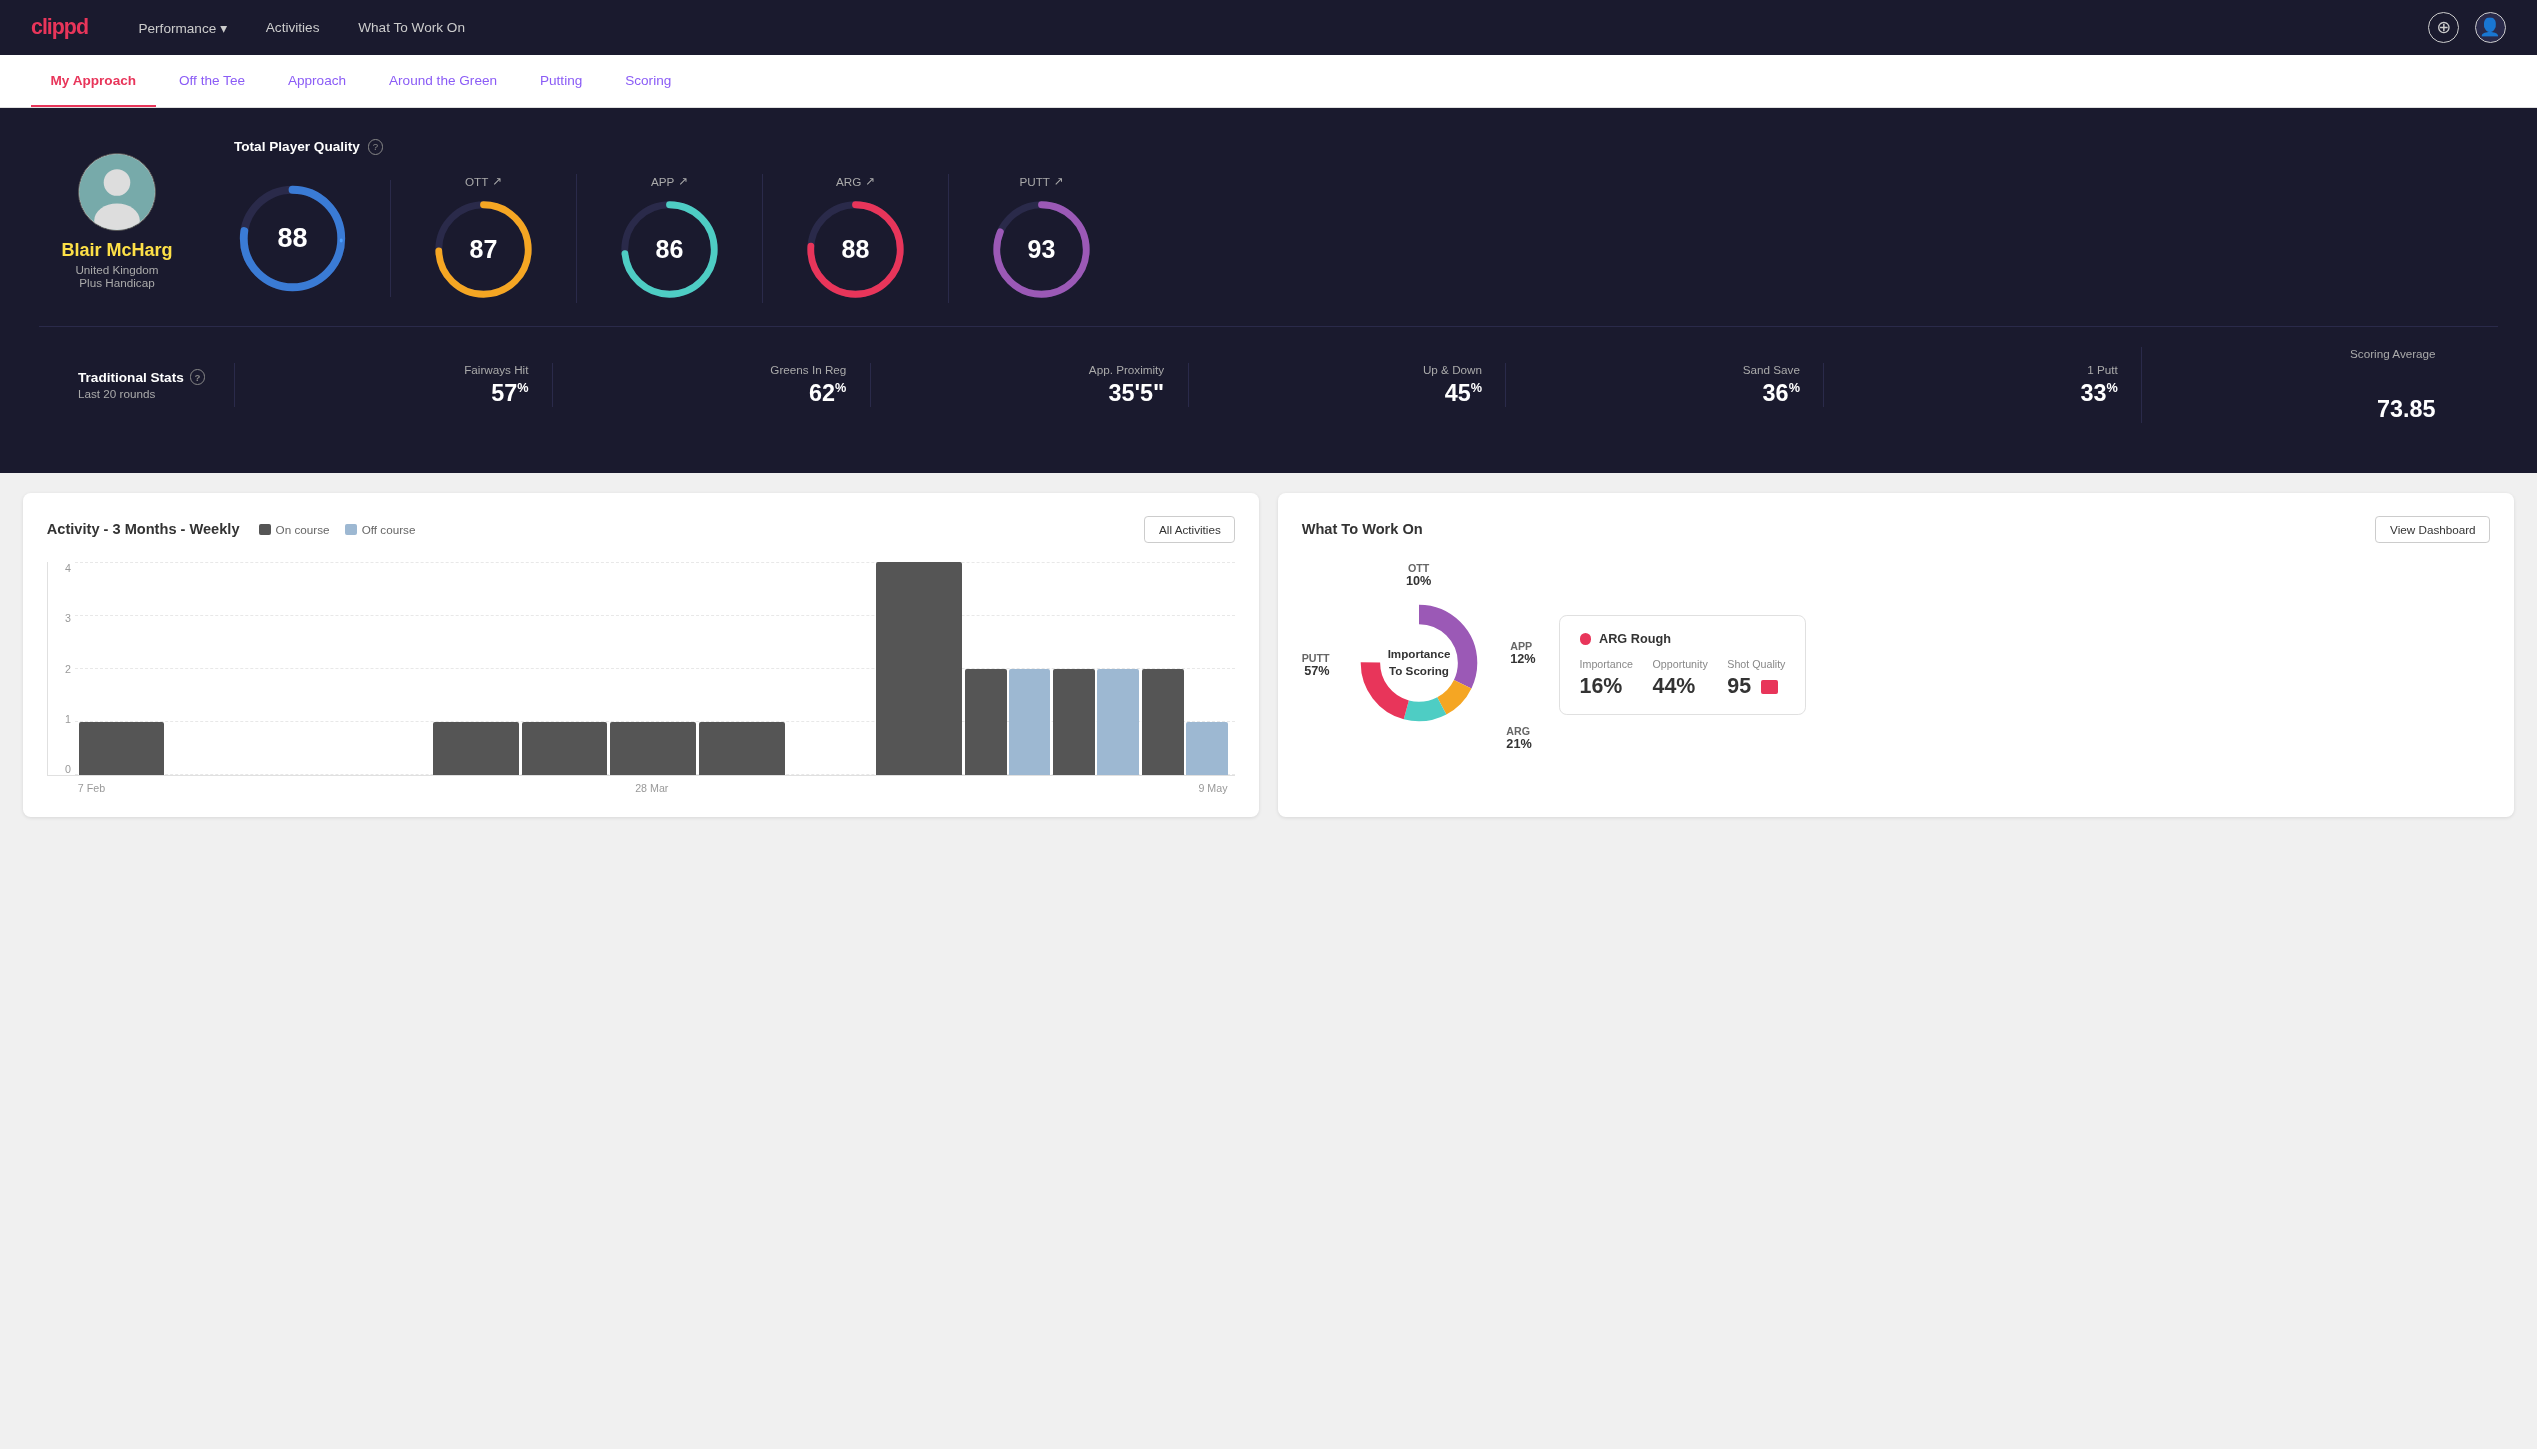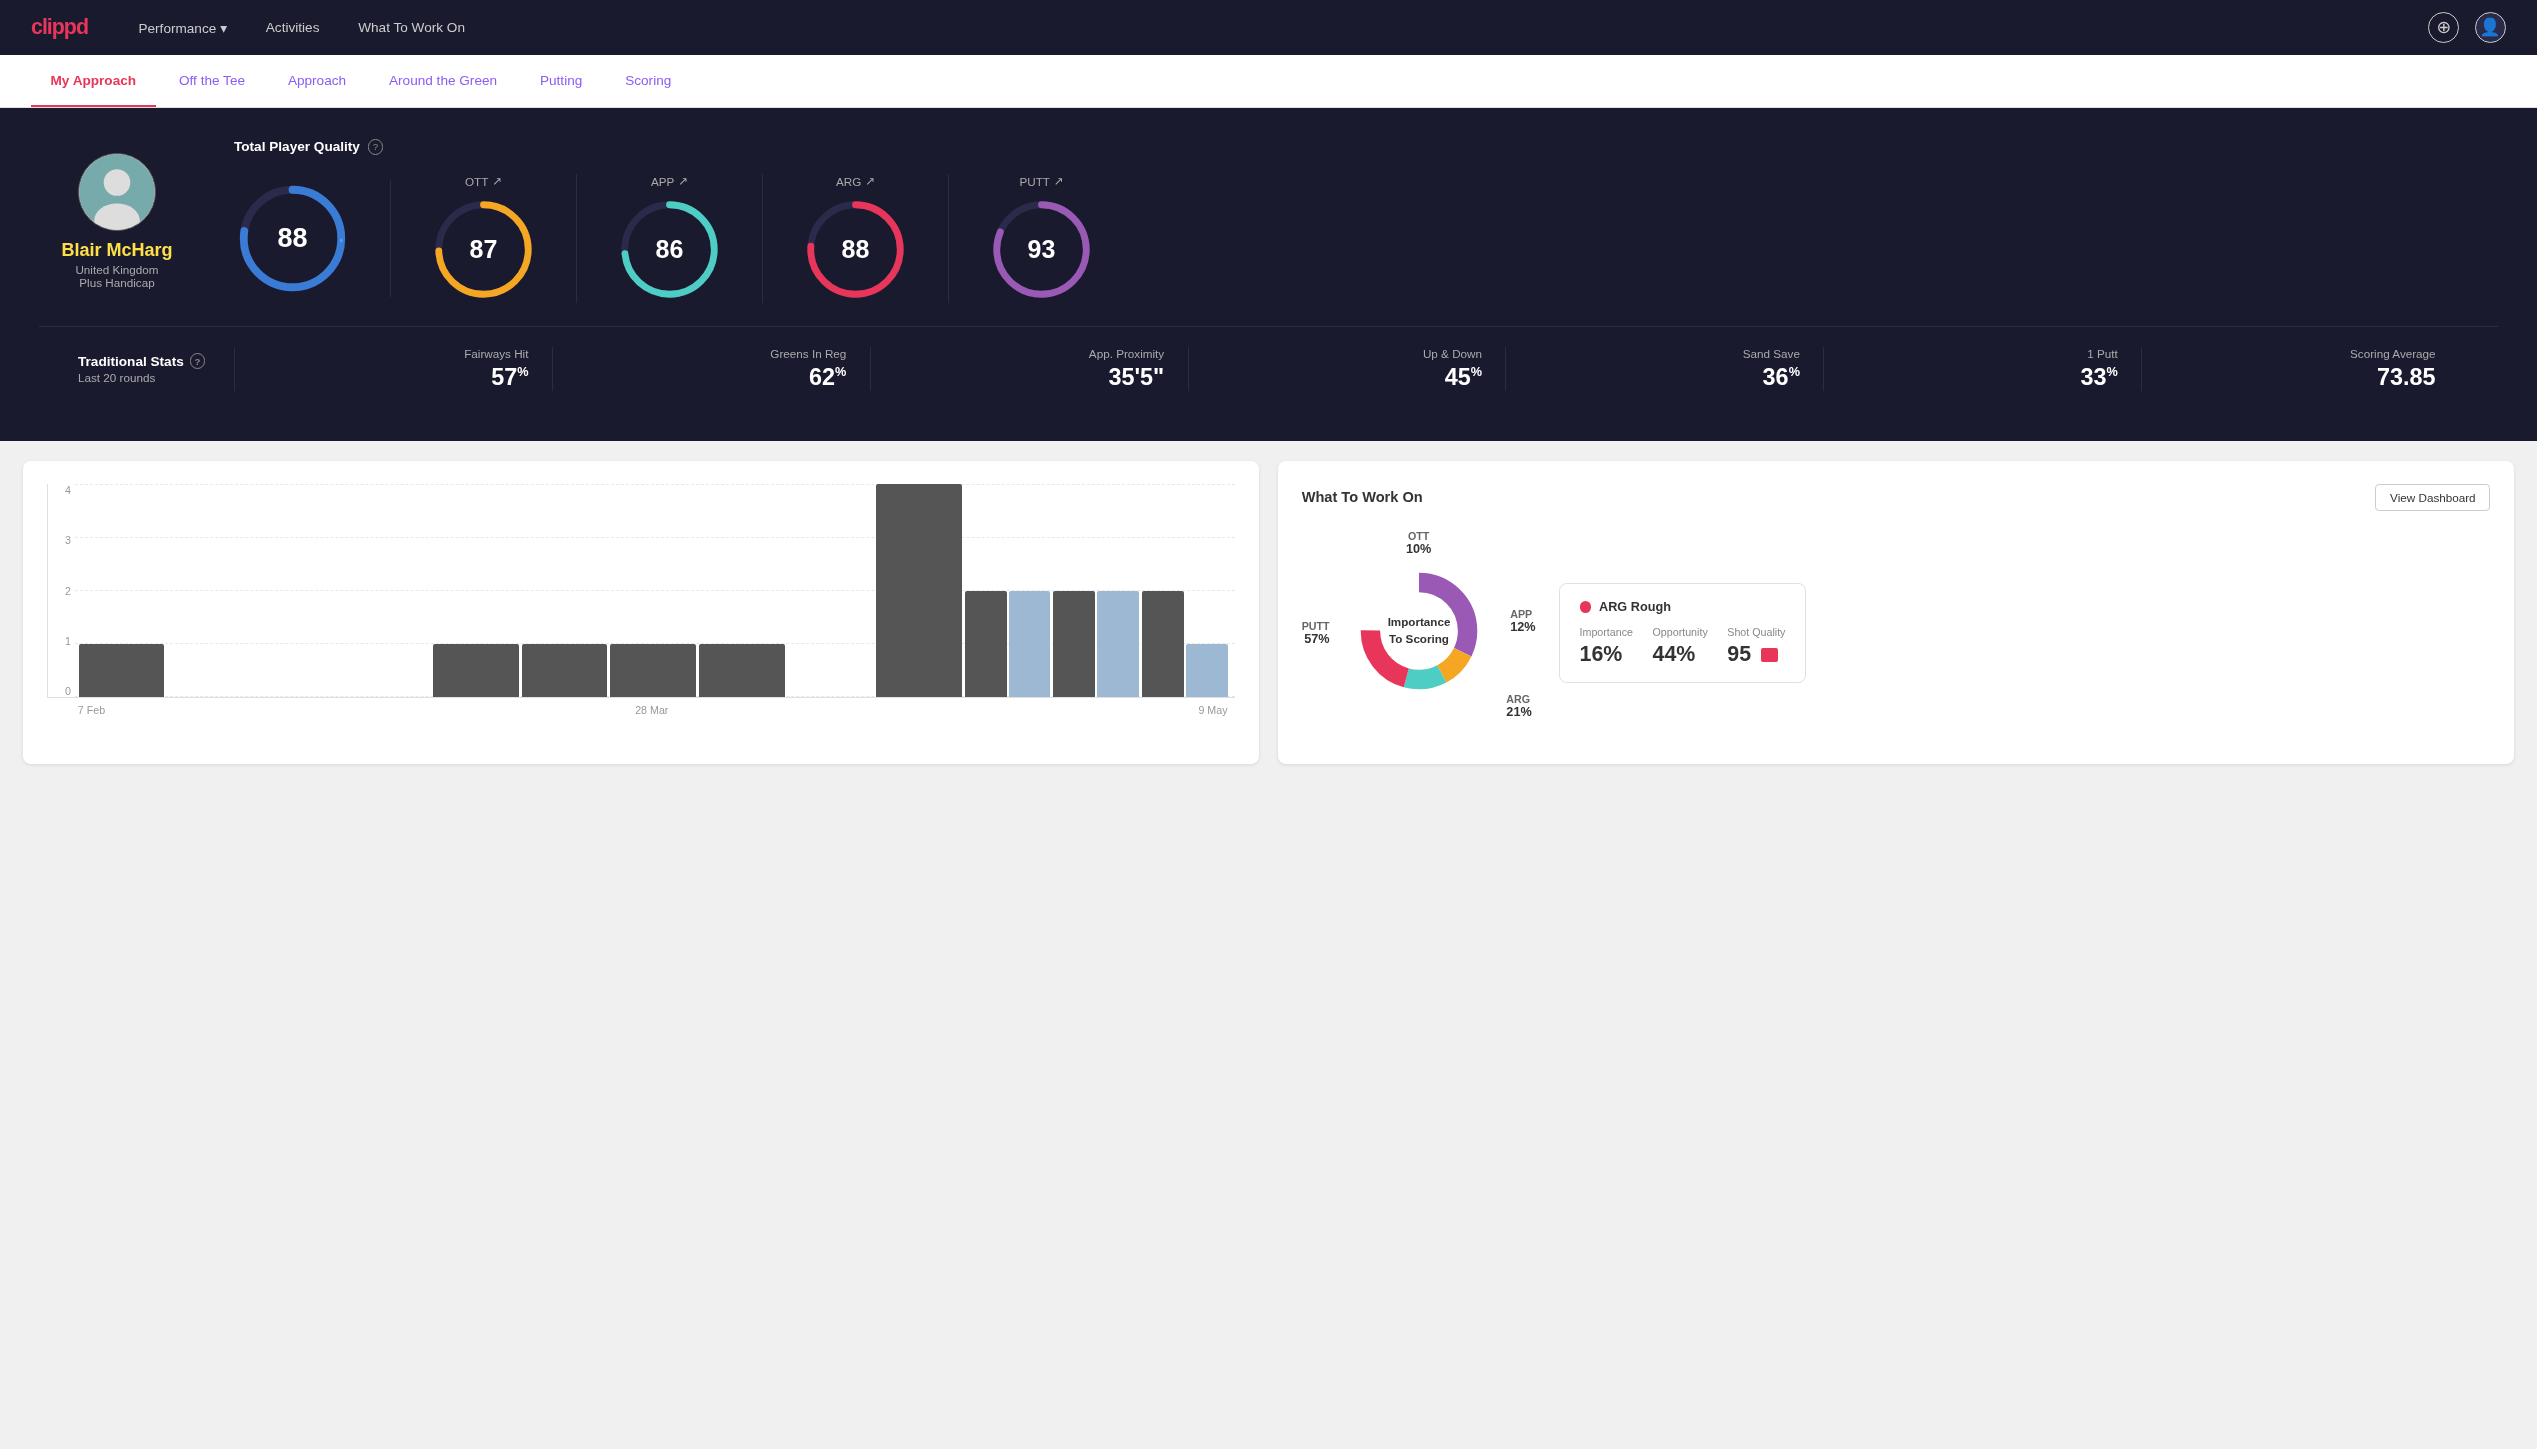--- a/index.html
+++ b/index.html
@@ -522,32 +522,48 @@
       <div class="stat-value">
         <span>36</span><sup>%</sup>
       </div>
     </div>
     <div class="stat-item">
       <div class="stat-name">1 Putt</div>
       <div class="stat-value">
         <span>33</span><sup>%</sup>
       </div>
     </div>
-    <div class="stat-item" style="border-right:none;">
+    <div class="stat-item" style="border-right:none;gap:32px;">
       <div class="stat-name">Scoring Average</div>
       <div class="stat-value">
         <span>73.85</span>
       </div>
     </div>
   </div>
 </div>
 
 <div class="bottom-section">
 
   <div class="card">
+    <div class="card-header">
+      <div style="display:flex; align-items:center; gap:19.5px;">
+        <span class="card-title">Activity - 3 Months - Weekly</span>
+        <div class="legend">
+          <div class="legend-item">
+            <div class="legend-dot" style="background:#555;"></div>
+            <span>On course</span>
+          </div>
+          <div class="legend-item">
+            <div class="legend-dot" style="background:#9db8d2;"></div>
+            <span>Off course</span>
+          </div>
+        </div>
+      </div>
+      <button class="all-activities-btn">All Activities</button>
+    </div>
 
     <div style="position:relative;">
       <div class="chart-area" id="chart-area">
         <div class="y-axis">
           <span>4</span>
           <span>3</span>
           <span>2</span>
           <span>1</span>
           <span>0</span>
         </div>

